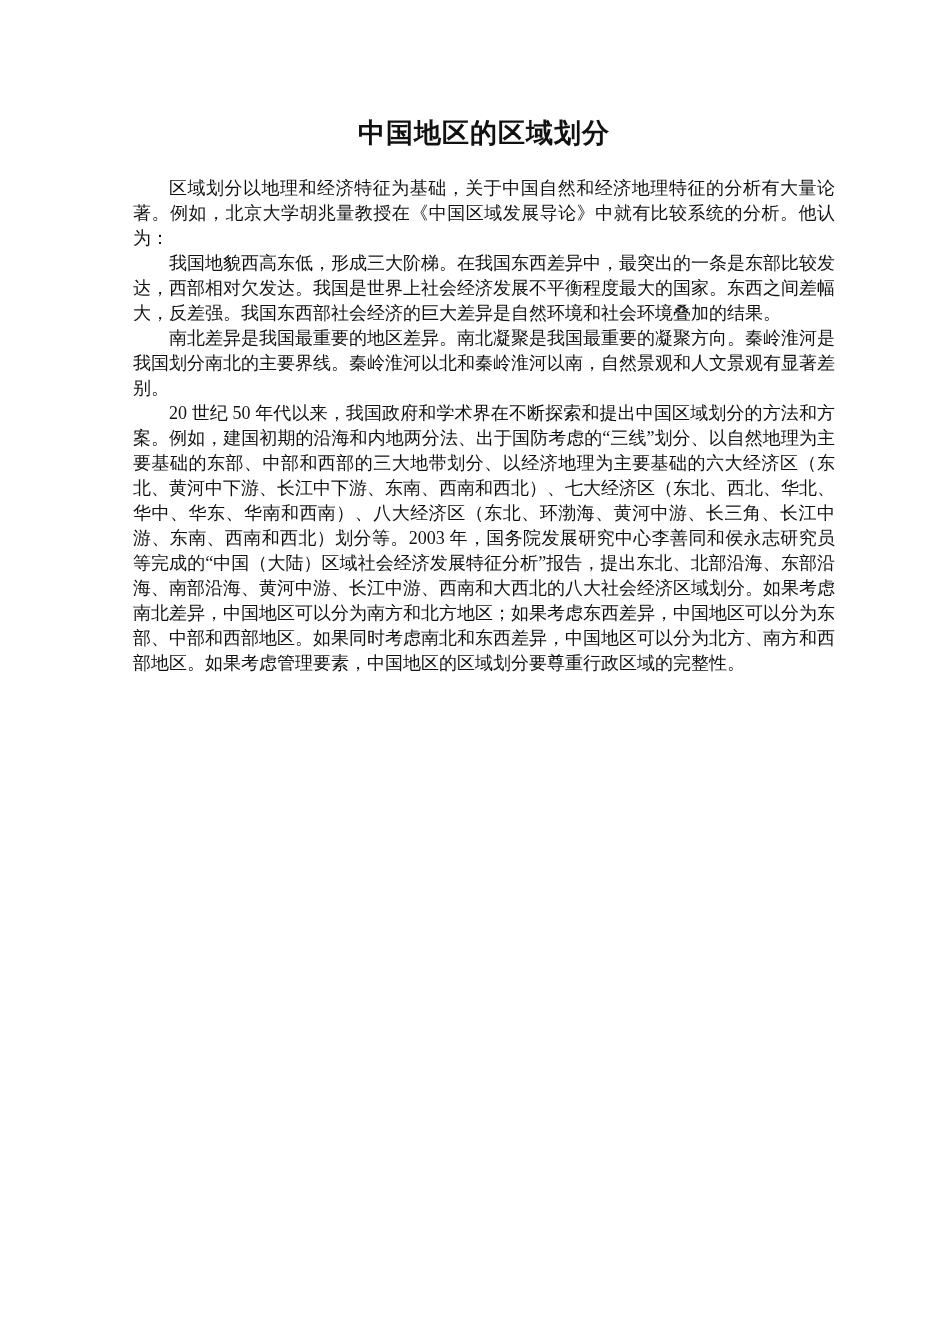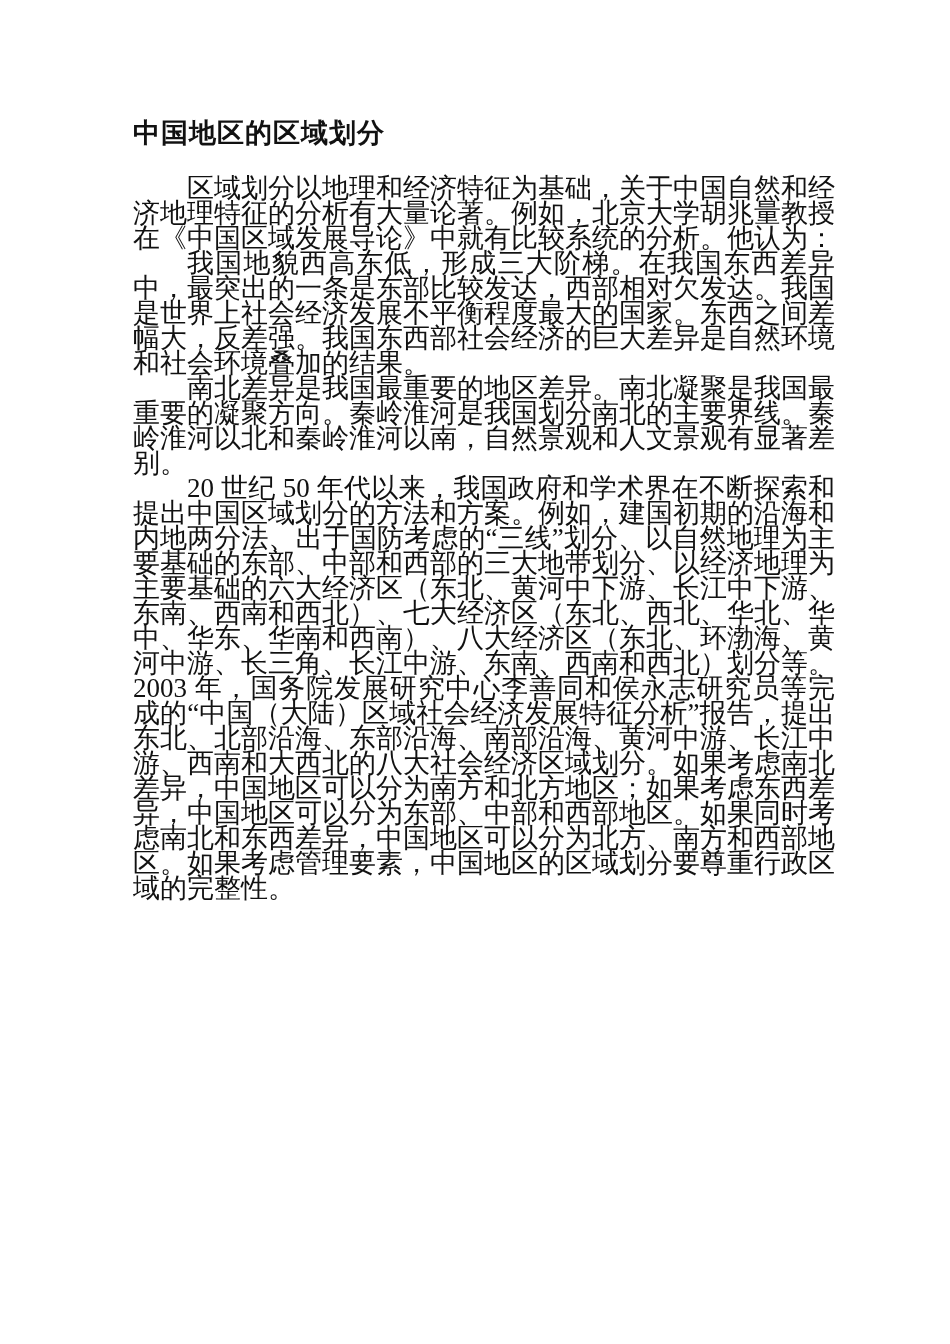--- a/index.html
+++ b/index.html
@@ -20,26 +20,26 @@
     position: absolute;
     left: 133px;
     top: 116px;
     width: 702px;
   }
   .doc-title {
     margin: 0 0 26px 0;
     font-size: 27px;
     line-height: 34px;
     font-weight: bold;
-    text-align: left;
+    text-align: center;
     letter-spacing: 1px;
   }
   .doc-paragraph {
     margin: 0;
-    font-size: 27px;
+    font-size: 18px;
     line-height: 25px;
     text-align: justify;
     text-justify: inter-ideograph;
     text-indent: 2em;
     word-break: break-all;
   }
 </style>
 </head>
 <body>
 

